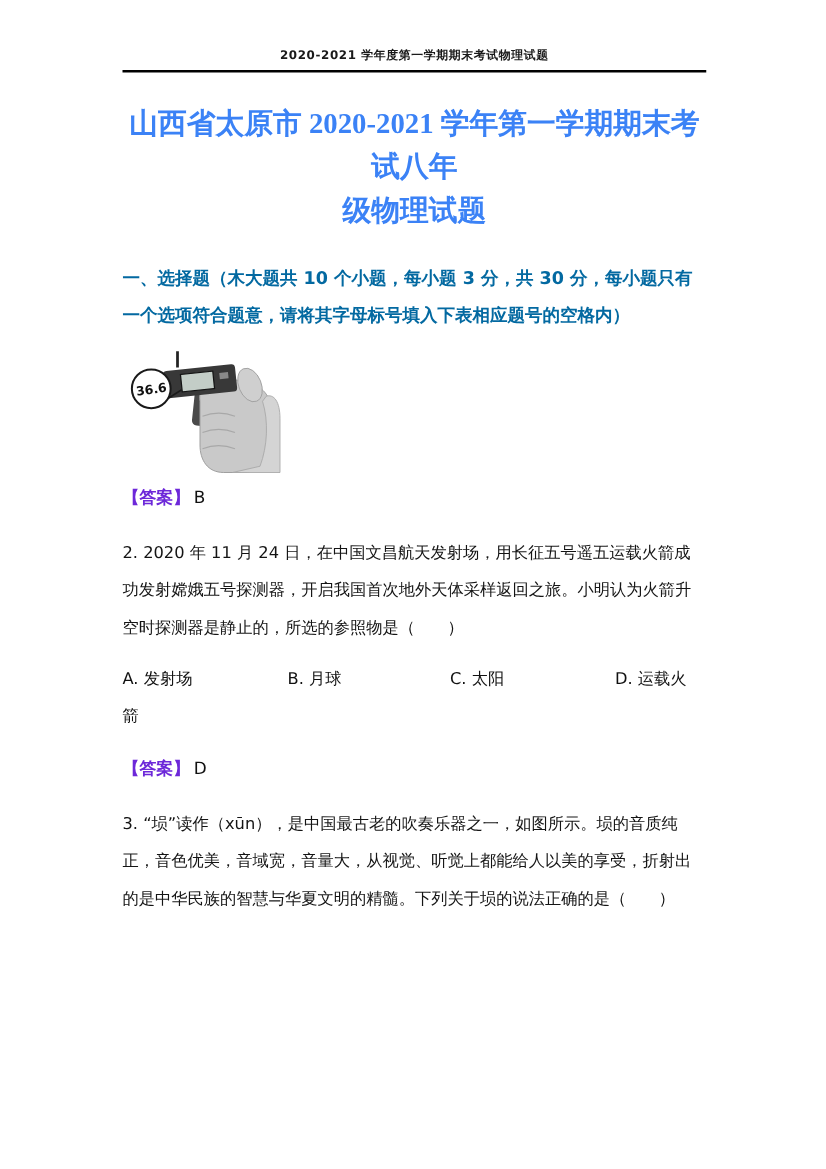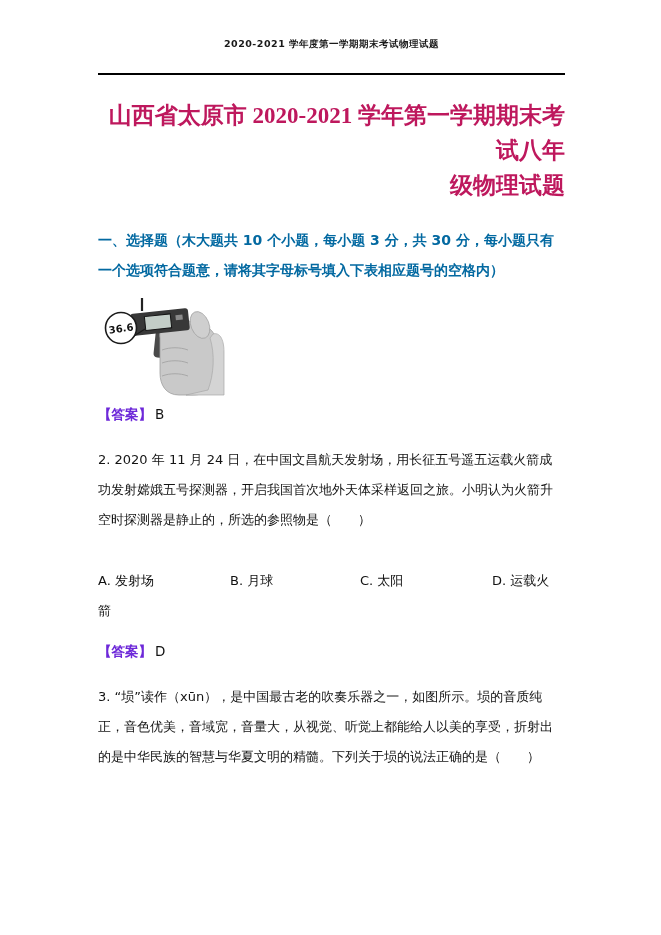--- a/index.html
+++ b/index.html
@@ -15,28 +15,28 @@
   }
   .content { padding: 0 96px 0 98px; }
 
   .doc-header {
     margin-top: 38px;
     text-align: center;
     font-size: 9.5px;
     font-weight: bold;
     color: #1a1a1a;
     letter-spacing: 0.5px;
-    padding-bottom: 22px;
+    padding-bottom: 5px;
     border-bottom: 2px solid #000000;
   }
 
   .doc-title {
     margin-top: 23px;
-    text-align: right;
-    color: #be185d;
+    text-align: center;
+    color: #3b82f6;
     font-family: "Liberation Serif", "DejaVu Serif", serif;
     font-weight: bold;
     font-size: 23px;
     line-height: 35px;
   }
 
   .section-heading {
     margin-top: 22px;
     font-size: 14px;
     font-weight: bold;
@@ -58,21 +58,21 @@
   .opt-grid { margin-top: 14px; font-size: 13px; }
   .opt-row { display: flex; height: 40px; align-items: flex-start; }
   .opt-cell-left { width: 264px; }
   .opt-bold { font-weight: bold; letter-spacing: -0.5px; }
 
   .answer-line { font-size: 13.5px; margin-top: 2px; }
   .answer-line .ans-label { color: #6d28d9; font-weight: bold; margin-right: 3px; }
   .q2-answer { margin-top: 17px; }
 
   .q2-opts { margin-top: 11px; font-size: 13px; line-height: 30px; }
-  .q2-opts .cellA { display: inline-block; width: 132px; margin-top: 20px; }
+  .q2-opts .cellA { display: inline-block; width: 132px; }
   .q2-opts .cellB { display: inline-block; width: 130px; }
   .q2-opts .cellC { display: inline-block; width: 132px; }
   .q2-opt-wrap { font-size: 13px; line-height: 30px; }
 </style>
 </head>
 <body>
 
 <div class="page">
   <div class="content">
 

